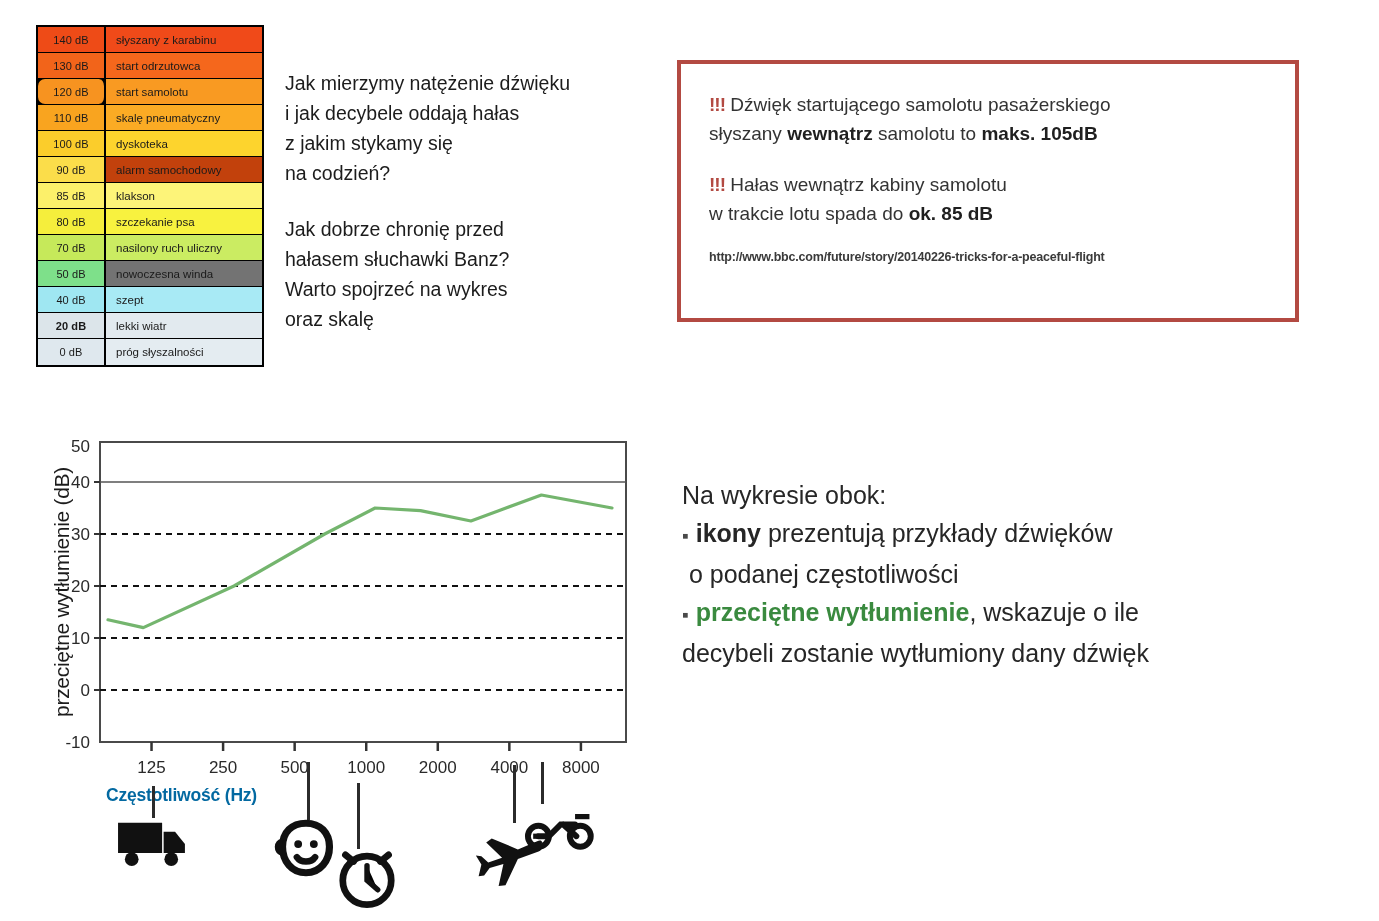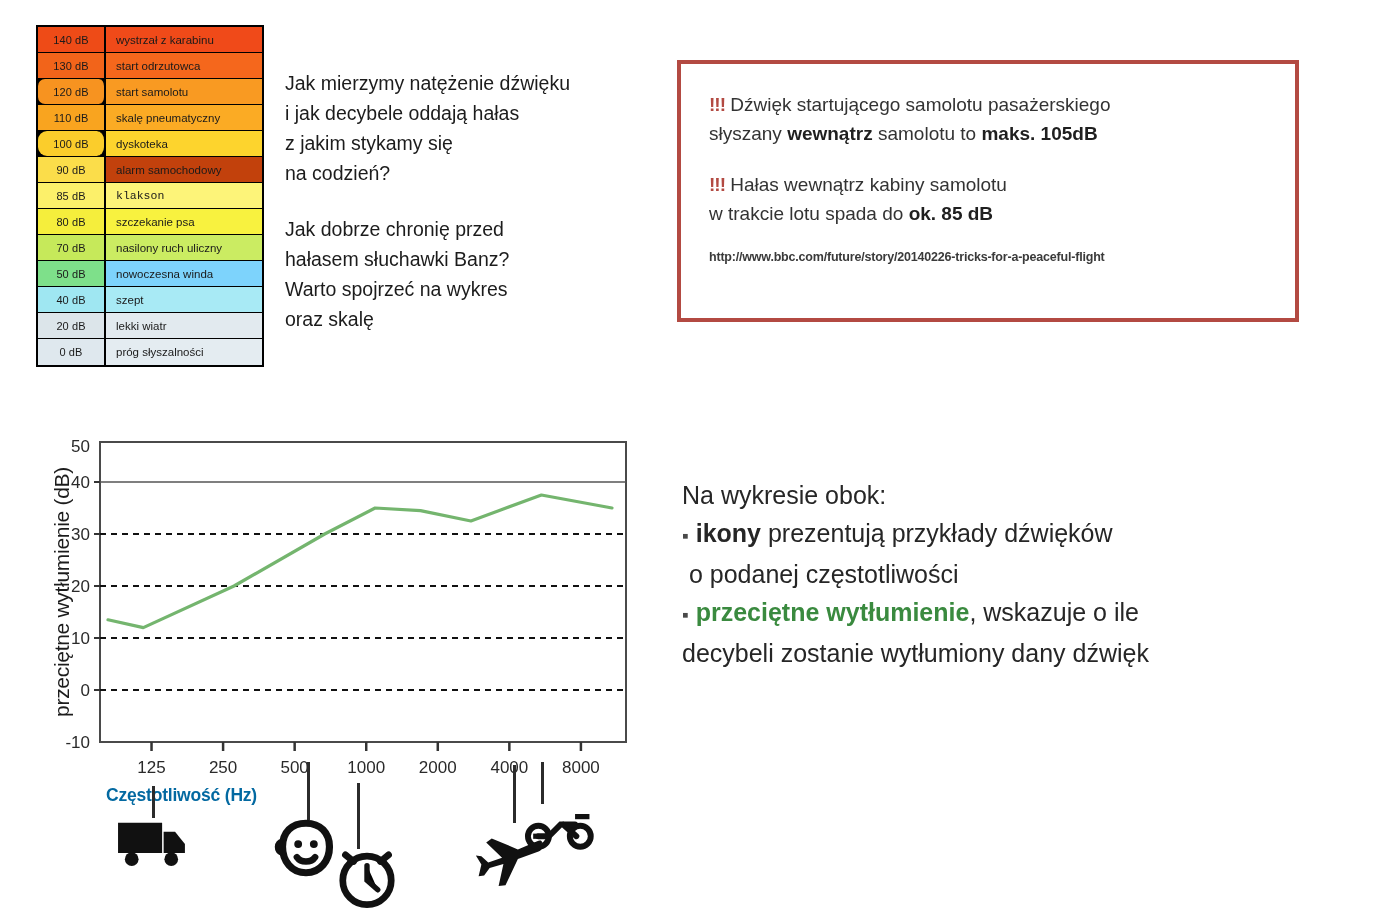--- a/index.html
+++ b/index.html
@@ -94,64 +94,64 @@
   #explain .bullet{color:#4a4a4a; font-size:19px;}
   #explain b{font-weight:bold;}
   #explain .green{color:#3a8a3f; font-weight:bold;}
 </style>
 </head>
 <body>
 
 <div id="db-table">
     <div class="db-row">
       <div class="db-level" style="background: rgb(238, 75, 23);">140 dB</div>
-      <div class="db-desc" style="background: rgb(240, 74, 25);">wystrzał z karabinu</div>
+      <div class="db-desc" style="background: rgb(240, 74, 25);">słyszany z karabinu</div>
     </div>
     <div class="db-row">
       <div class="db-level" style="background: rgb(242, 100, 26);">130 dB</div>
       <div class="db-desc" style="background: rgb(245, 103, 28);">start odrzutowca</div>
     </div>
     <div class="db-row">
       <div class="db-level" style="background: rgb(247, 147, 32); border-radius: 7px;">120 dB</div>
       <div class="db-desc" style="background: rgb(249, 154, 34);">start samolotu</div>
     </div>
     <div class="db-row">
       <div class="db-level" style="background: rgb(249, 164, 31);">110 dB</div>
       <div class="db-desc" style="background: rgb(251, 171, 36);">skalę pneumatyczny</div>
     </div>
     <div class="db-row">
-      <div class="db-level" style="background: rgb(251, 205, 43); border-radius: 9px;">100 dB</div>
+      <div class="db-level" style="background: rgb(251, 205, 43);">100 dB</div>
       <div class="db-desc" style="background: rgb(253, 212, 45);">dyskoteka</div>
     </div>
     <div class="db-row">
       <div class="db-level" style="background: rgb(251, 221, 74);">90 dB</div>
       <div class="db-desc" style="background: #c2410c;">alarm samochodowy</div>
     </div>
     <div class="db-row">
       <div class="db-level" style="background: rgb(252, 240, 106);">85 dB</div>
-      <div class="db-desc" style="background: rgb(253, 244, 121); font-family: Liberation Mono, monospace;">klakson</div>
+      <div class="db-desc" style="background: rgb(253, 244, 121);">klakson</div>
     </div>
     <div class="db-row">
       <div class="db-level" style="background: rgb(245, 238, 60);">80 dB</div>
       <div class="db-desc" style="background: rgb(248, 242, 63);">szczekanie psa</div>
     </div>
     <div class="db-row">
       <div class="db-level" style="background: rgb(198, 233, 90);">70 dB</div>
       <div class="db-desc" style="background: rgb(203, 236, 98);">nasilony ruch uliczny</div>
     </div>
     <div class="db-row">
       <div class="db-level" style="background: rgb(126, 224, 138);">50 dB</div>
-      <div class="db-desc" style="background: #7dd3fc;">nowoczesna winda</div>
+      <div class="db-desc" style="background: #737373;">nowoczesna winda</div>
     </div>
     <div class="db-row">
       <div class="db-level" style="background: rgb(159, 231, 242);">40 dB</div>
       <div class="db-desc" style="background: rgb(168, 234, 245);">szept</div>
     </div>
     <div class="db-row">
-      <div class="db-level" style="background: rgb(220, 229, 234);">20 dB</div>
+      <div class="db-level" style="background: rgb(220, 229, 234); font-weight: bold;">20 dB</div>
       <div class="db-desc" style="background: rgb(226, 234, 239);">lekki wiatr</div>
     </div>
     <div class="db-row">
       <div class="db-level" style="background: rgb(223, 232, 238);">0 dB</div>
       <div class="db-desc" style="background: rgb(228, 236, 241);">próg słyszalności</div>
     </div>
   </div>
 
 <div id="intro-text">
   <div class="para">

